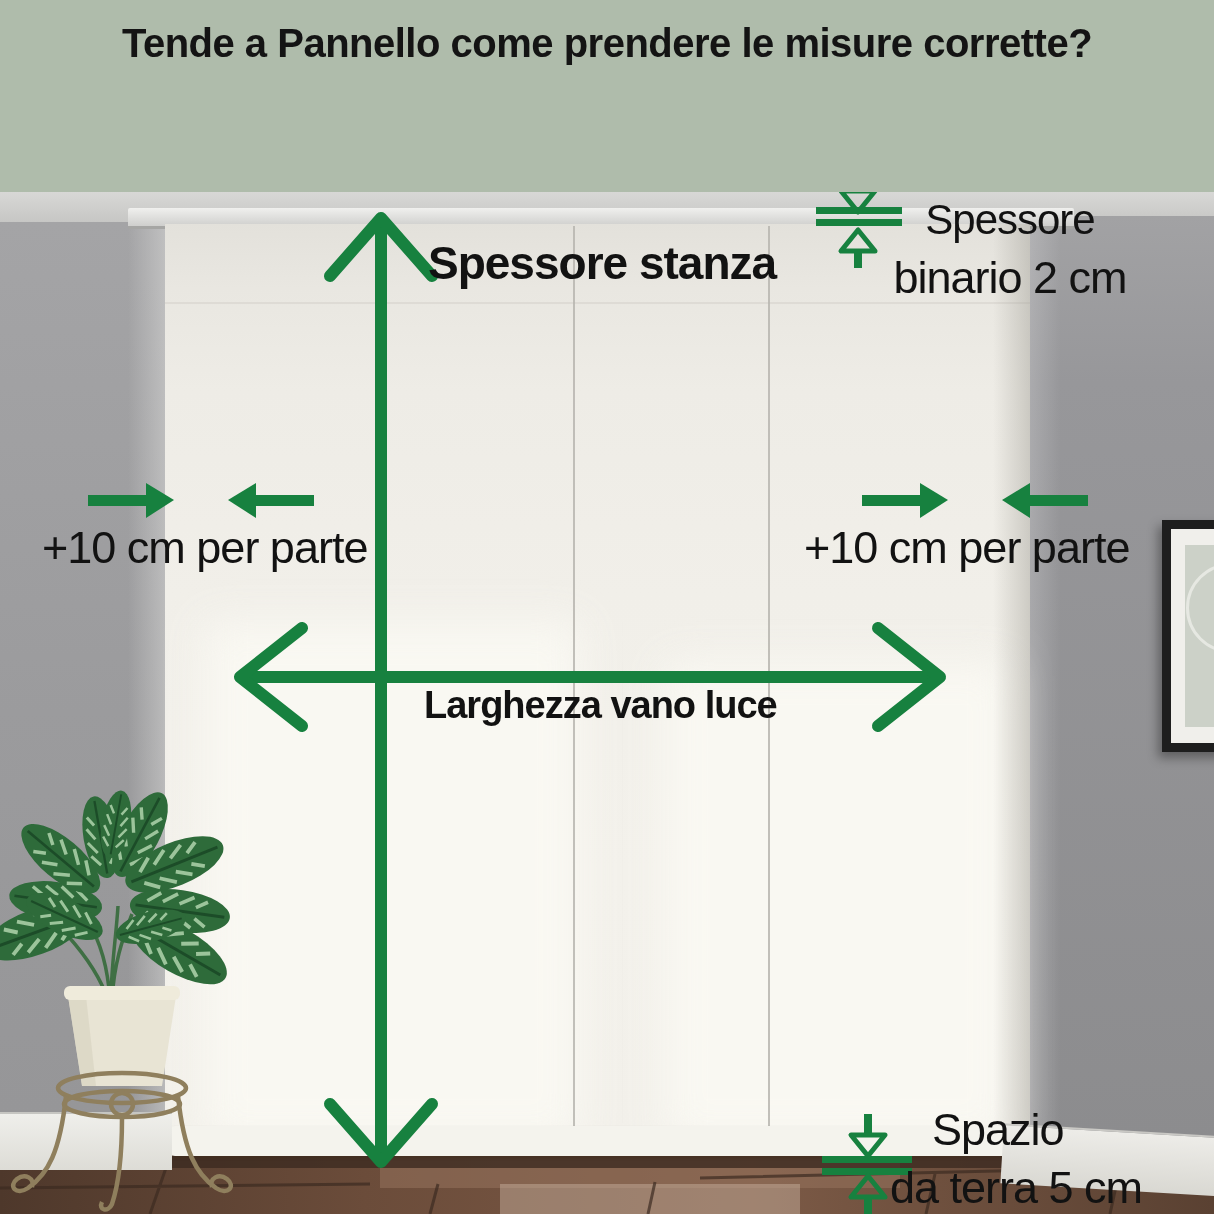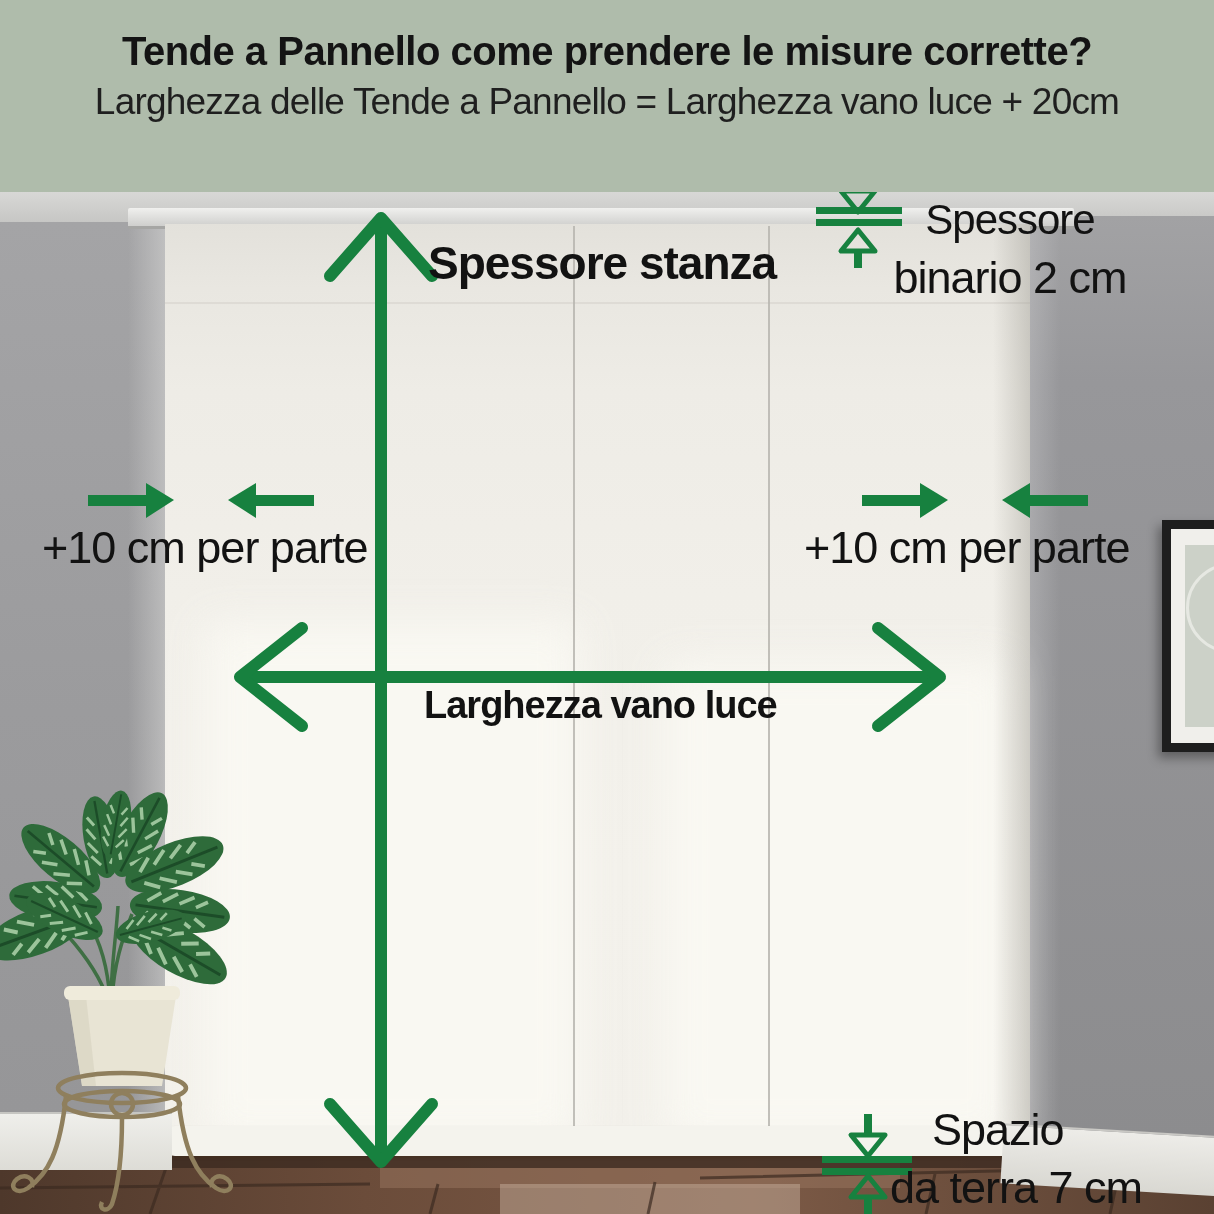--- a/index.html
+++ b/index.html
@@ -5,21 +5,21 @@
   html,body{margin:0;padding:0;background:#ffffff;}
   .stage{
     position:relative;width:1214px;height:1214px;overflow:hidden;
     font-family:"Liberation Sans","DejaVu Sans",sans-serif;
     background:#9a9a9c;
   }
   
   .header{
     position:absolute;left:0;top:0;width:1214px;height:192px;
     background:#afbcab;display:flex;flex-direction:column;align-items:center;
-    padding-top:24px;box-sizing:border-box;z-index:30;
+    padding-top:16px;box-sizing:border-box;z-index:30;
   }
   .header-title{
     font-size:40px;font-weight:700;color:#141414;line-height:1.35;
     letter-spacing:-0.5px;white-space:nowrap;
   }
   .header-formula{
     font-size:37px;font-weight:400;color:#1f1f1f;line-height:1.28;
     letter-spacing:-0.8px;white-space:nowrap;
   }
   
@@ -77,21 +77,20 @@
   .lbl-spazio1{left:932px;top:1104px;width:240px;text-align:left;font-size:45px;}
   .lbl-spazio2{left:876px;top:1162px;width:280px;text-align:center;font-size:45px;}
 </style>
 </head>
 <body>
 
 <div class="stage">
 
   <header class="header">
     <div class="header-title">Tende a Pannello come prendere le misure corrette?</div>
-    <div class="header-formula">Larghezza delle Tende a Pannello = Larghezza vano luce + 20cm</div>
   </header>
 
   <div class="scene">
     <div class="ceiling"></div>
     <div class="wall-left"></div>
     <div class="wall-right"></div>
     <div class="track"></div>
 
     <div class="curtain"></div>
     <div class="glow glow1"></div>
@@ -214,15 +213,15 @@
     </g>
   </svg>
 
   <div class="label label-bold lbl-altezza">Spessore stanza</div>
   <div class="label label-bold lbl-larghezza">Larghezza vano luce</div>
   <div class="label label-reg lbl-plus-left">+10 cm per parte</div>
   <div class="label label-reg lbl-plus-right">+10 cm per parte</div>
   <div class="label label-reg lbl-spessore1">Spessore</div>
   <div class="label label-reg lbl-spessore2">binario 2 cm</div>
   <div class="label label-reg lbl-spazio1">Spazio</div>
-  <div class="label label-reg lbl-spazio2">da terra 7 cm</div>
+  <div class="label label-reg lbl-spazio2">da terra 5 cm</div>
 
 </div>
 
 </body></html>

